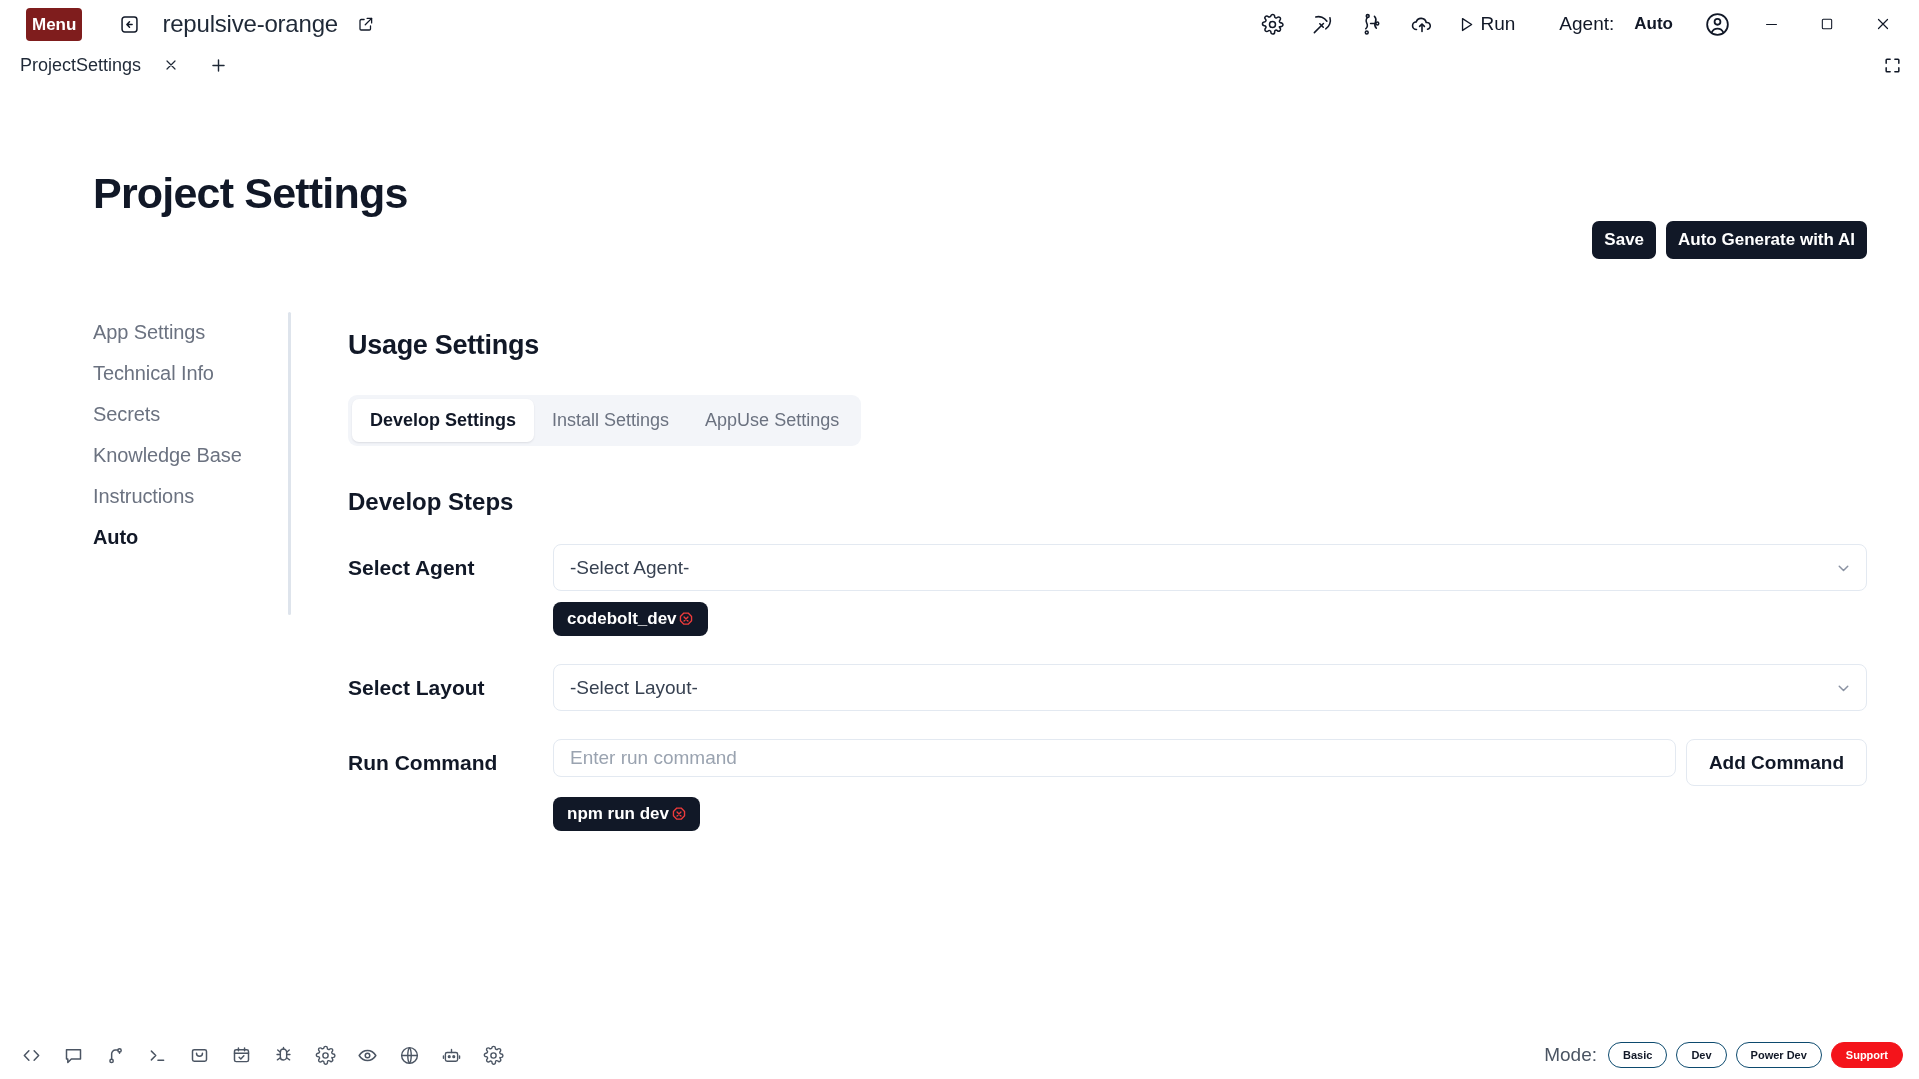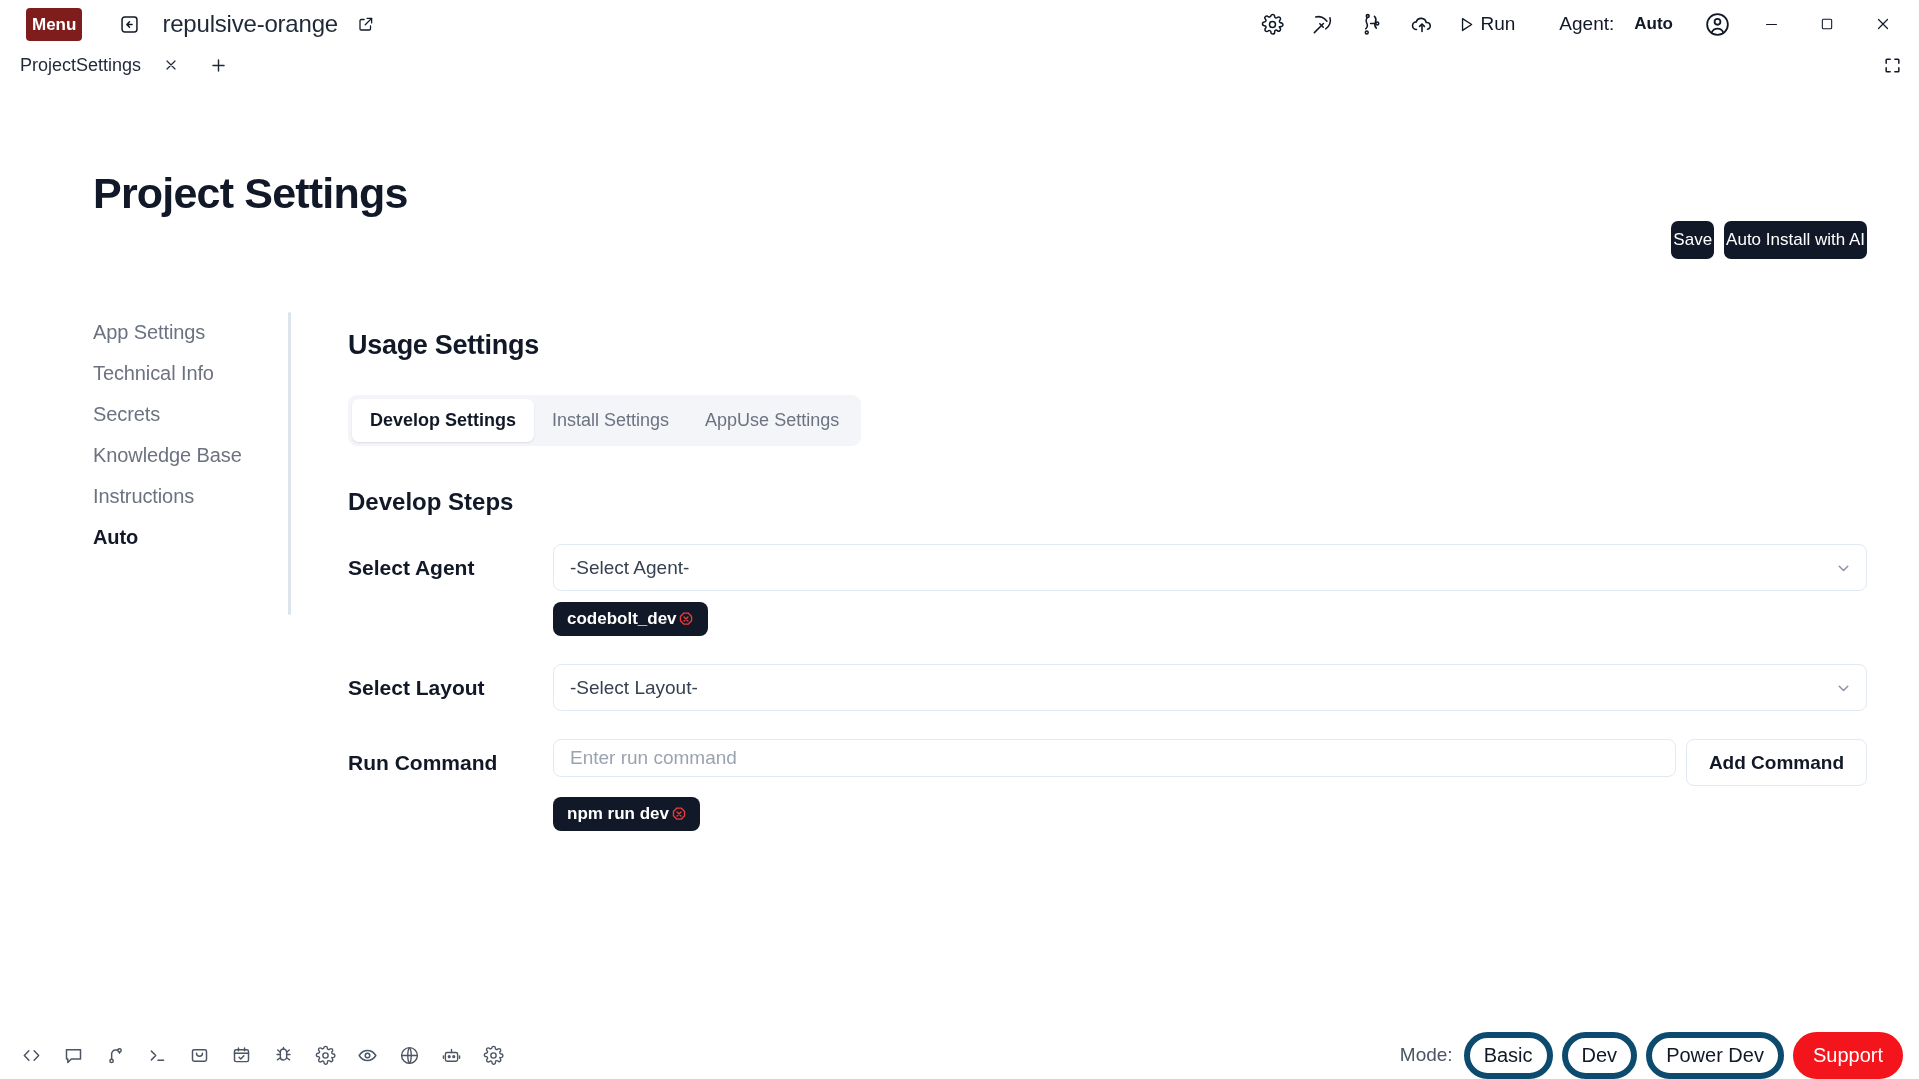--- a/index.html
+++ b/index.html
@@ -126,22 +126,22 @@
     position: absolute;
     right: 52px; top: 139px;
     display: flex; align-items: center; gap: 10px;
   }
   .dark-btn {
     background: #111827;
     color: #fff;
     border: none;
     border-radius: 7px;
     font-size: 17px;
-    font-weight: 400;
-    padding: 9px 2px;
+    font-weight: 700;
+    padding: 9px 12px;
     cursor: pointer;
     font-family: "Liberation Sans", sans-serif;
     line-height: 1.15;
   }
 
   
   .sidenav {
     position: absolute;
     left: 93px; top: 230px;
     width: 196px;
@@ -299,25 +299,25 @@
     color: #4b5563;
   }
   .sb-right {
     margin-left: auto;
     display: flex;
     align-items: center;
     gap: 9px;
   }
   .mode-label { font-size: 19px; color: #4b5563; margin-right: 2px; }
   .mode-btn {
-    border: 6px solid #0c4a6e;
+    border: 1px solid #0c4a6e;
     background: #fff;
     border-radius: 999px;
-    font-size: 20px;
-    font-weight: 400;
+    font-size: 11px;
+    font-weight: 700;
     color: #111827;
     padding: 6px 14px;
     cursor: pointer;
     font-family: "Liberation Sans", sans-serif;
   }
   .mode-btn.support {
     background: #f4141b;
     border-color: #f4141b;
     color: #ffffff;
   }
@@ -441,21 +441,21 @@
     </svg>
   </span>
 </div>
 
 <div class="page">
 
   <div class="page-title">Project Settings</div>
 
   <div class="header-actions">
     <button class="dark-btn">Save</button>
-    <button class="dark-btn">Auto Install with AI</button>
+    <button class="dark-btn">Auto Generate with AI</button>
   </div>
 
   <div class="sidenav">
     <div class="sidenav-item">App Settings</div>
     <div class="sidenav-item">Technical Info</div>
     <div class="sidenav-item">Secrets</div>
     <div class="sidenav-item">Knowledge Base</div>
     <div class="sidenav-item">Instructions</div>
     <div class="sidenav-item active">Auto</div>
   </div>

